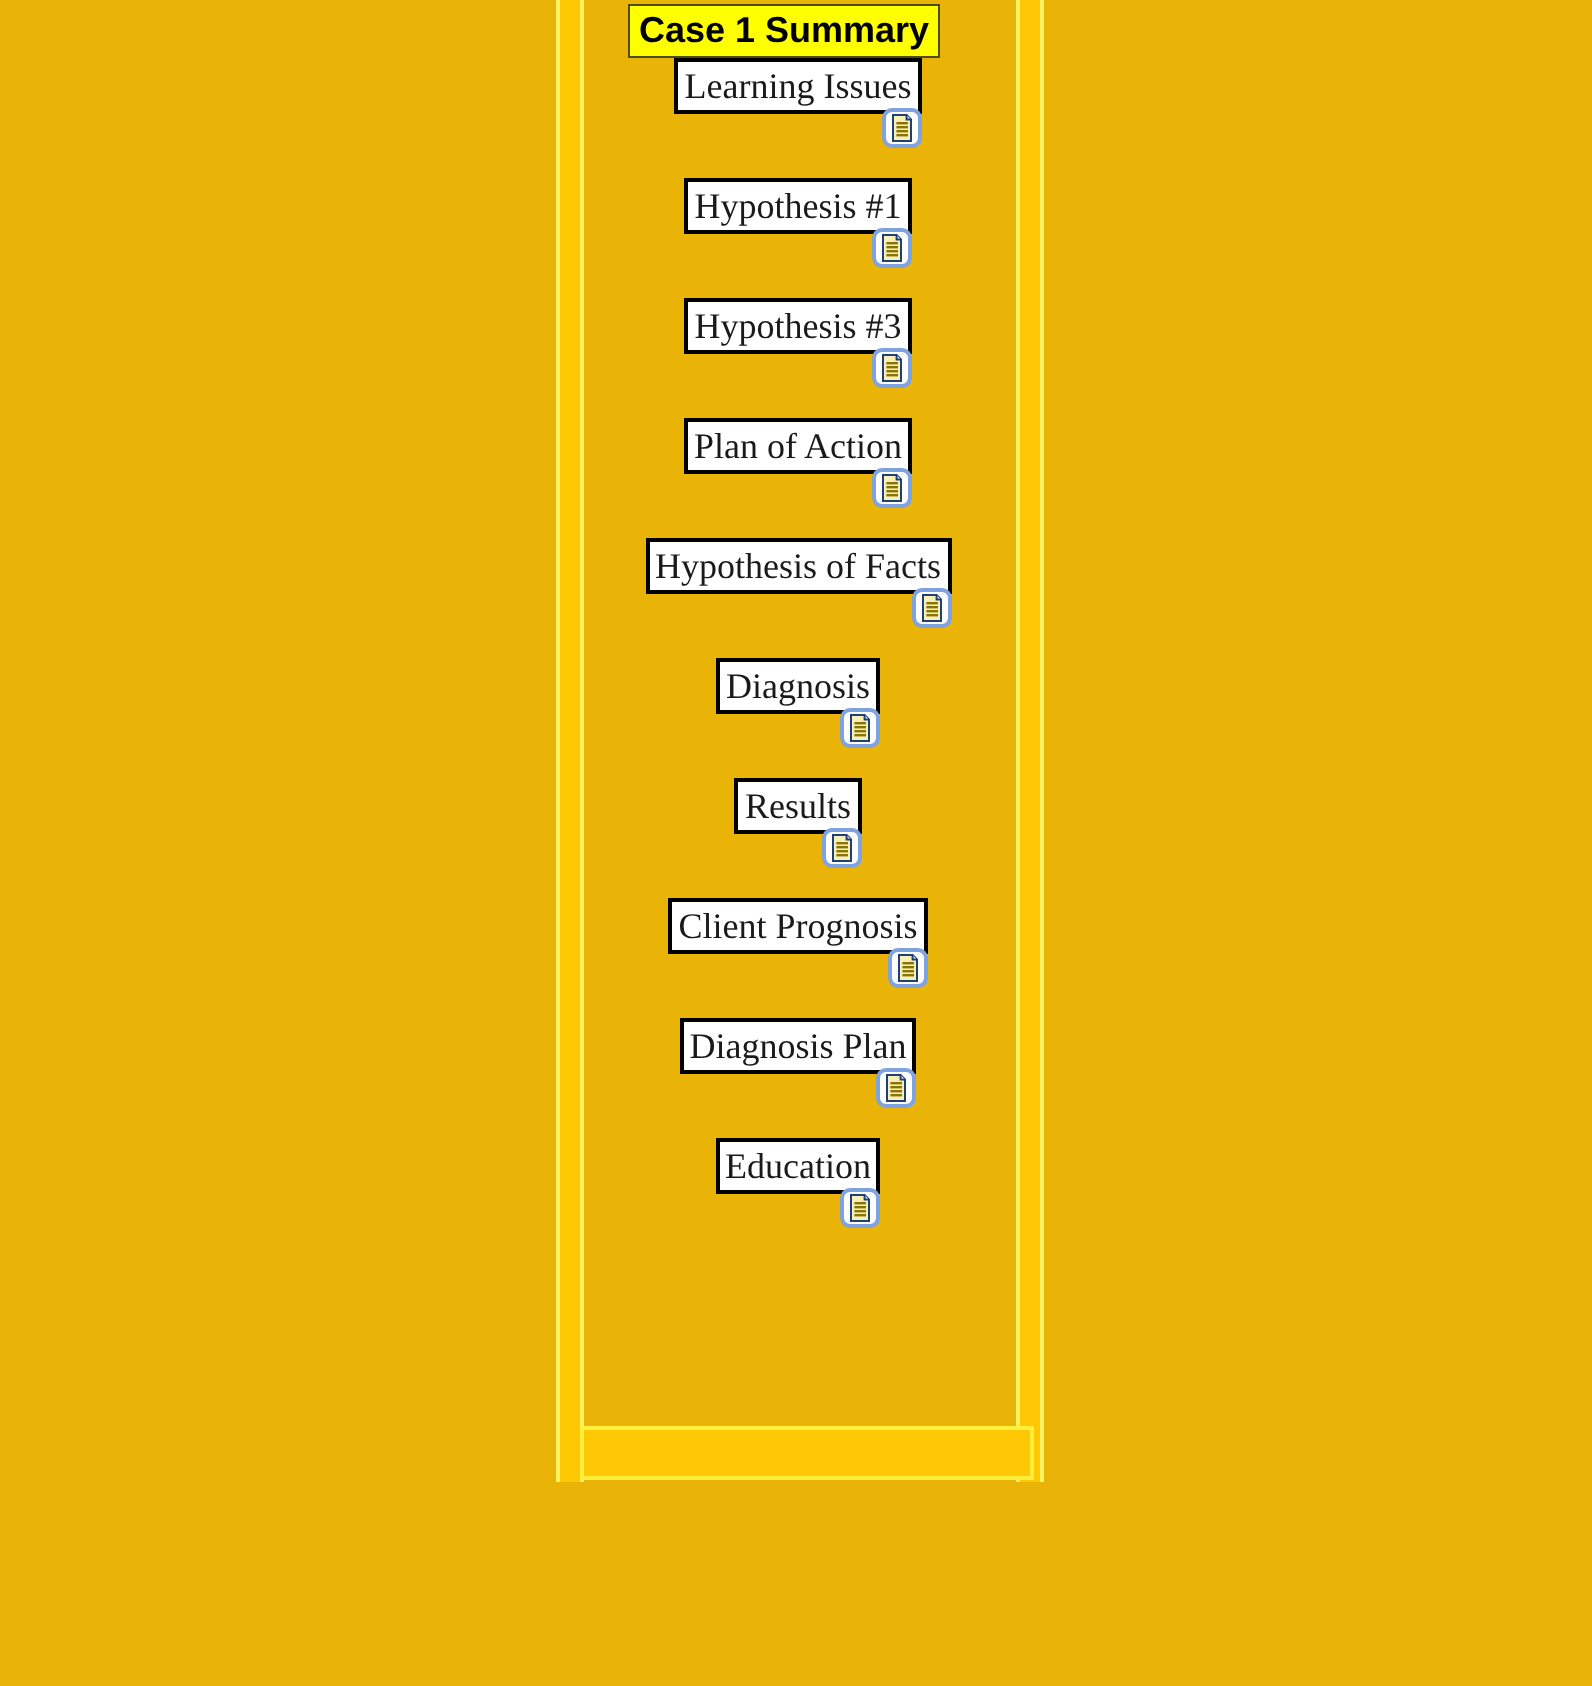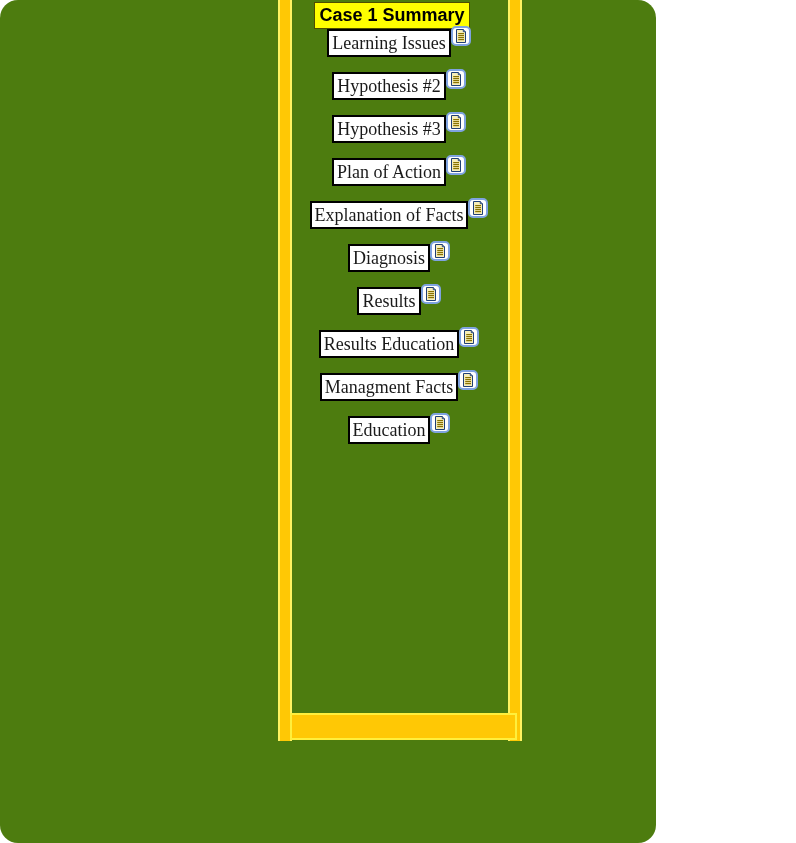--- a/index.html
+++ b/index.html
@@ -1,23 +1,22 @@
 <!DOCTYPE html>
 <html><head>
 <meta charset="utf-8">
 <style>
   html, body { margin: 0; padding: 0; background: #ffffff; }
   .page {
     position: relative;
-    width: 656px;
+    width: 796px;
     height: 843px;
-    background: #4d7c0f;
+    background: #eab308;
     overflow: hidden;
     font-family: "Liberation Serif", serif;
-    border-radius: 18px;
   }
   
   .bar {
     position: absolute;
     background: #ffc805;
     box-sizing: border-box;
   }
   .bar-left {
     left: 278px; top: 0; width: 14px; height: 741px;
     border-left: 2px solid #fff361;
@@ -49,22 +48,22 @@
     padding: 2px 4px;
     font-family: "Liberation Sans", sans-serif;
     font-weight: bold;
     font-size: 18px;
     line-height: 21px;
     color: #000000;
     white-space: nowrap;
   }
   .item {
     display: flex;
-    flex-direction: row;
-    align-items: flex-start;
+    flex-direction: column;
+    align-items: flex-end;
     margin-bottom: 15px;
   }
   .item:first-of-type { margin-top: 22px; }
   .item:last-of-type { margin-bottom: 0; }
   .label-box {
     background: #ffffff;
     border: 2px solid #000000;
     padding: 0 3px;
     font-family: "Liberation Serif", serif;
     font-size: 18px;
@@ -108,21 +107,21 @@
             <line x1="7.2" y1="7.6" x2="13" y2="7.6"></line>
             <line x1="7.2" y1="9.6" x2="13" y2="9.6"></line>
             <line x1="7.2" y1="11.6" x2="13" y2="11.6"></line>
             <line x1="7.2" y1="13.6" x2="13" y2="13.6"></line>
           </g>
         </svg>
       </span>
     </div>
 
     <div class="item">
-      <div class="label-box">Hypothesis #2</div>
+      <div class="label-box">Hypothesis #1</div>
       <span class="doc-icon">
         <svg width="20" height="20" viewBox="0 0 20 20">
           <rect x="1" y="1" width="18" height="18" rx="4" fill="#ffffff" stroke="#7fa3e0" stroke-width="2"></rect>
           <path d="M5.5 3.5 h6.8 l2.2 2.2 v10.8 h-9 z" fill="#f7eeb8" stroke="#1f3f77" stroke-width="1"></path>
           <path d="M12.3 3.5 v2.2 h2.2" fill="#ffffff" stroke="#1f3f77" stroke-width="1"></path>
           <g stroke="#8a7300" stroke-width="1.2">
             <line x1="7.2" y1="7.6" x2="13" y2="7.6"></line>
             <line x1="7.2" y1="9.6" x2="13" y2="9.6"></line>
             <line x1="7.2" y1="11.6" x2="13" y2="11.6"></line>
             <line x1="7.2" y1="13.6" x2="13" y2="13.6"></line>
@@ -160,21 +159,21 @@
             <line x1="7.2" y1="7.6" x2="13" y2="7.6"></line>
             <line x1="7.2" y1="9.6" x2="13" y2="9.6"></line>
             <line x1="7.2" y1="11.6" x2="13" y2="11.6"></line>
             <line x1="7.2" y1="13.6" x2="13" y2="13.6"></line>
           </g>
         </svg>
       </span>
     </div>
 
     <div class="item">
-      <div class="label-box">Explanation of Facts</div>
+      <div class="label-box">Hypothesis of Facts</div>
       <span class="doc-icon">
         <svg width="20" height="20" viewBox="0 0 20 20">
           <rect x="1" y="1" width="18" height="18" rx="4" fill="#ffffff" stroke="#7fa3e0" stroke-width="2"></rect>
           <path d="M5.5 3.5 h6.8 l2.2 2.2 v10.8 h-9 z" fill="#f7eeb8" stroke="#1f3f77" stroke-width="1"></path>
           <path d="M12.3 3.5 v2.2 h2.2" fill="#ffffff" stroke="#1f3f77" stroke-width="1"></path>
           <g stroke="#8a7300" stroke-width="1.2">
             <line x1="7.2" y1="7.6" x2="13" y2="7.6"></line>
             <line x1="7.2" y1="9.6" x2="13" y2="9.6"></line>
             <line x1="7.2" y1="11.6" x2="13" y2="11.6"></line>
             <line x1="7.2" y1="13.6" x2="13" y2="13.6"></line>
@@ -211,38 +210,38 @@
             <line x1="7.2" y1="7.6" x2="13" y2="7.6"></line>
             <line x1="7.2" y1="9.6" x2="13" y2="9.6"></line>
             <line x1="7.2" y1="11.6" x2="13" y2="11.6"></line>
             <line x1="7.2" y1="13.6" x2="13" y2="13.6"></line>
           </g>
         </svg>
       </span>
     </div>
 
     <div class="item">
-      <div class="label-box">Results Education</div>
-      <span class="doc-icon">
-        <svg width="20" height="20" viewBox="0 0 20 20">
-          <rect x="1" y="1" width="18" height="18" rx="4" fill="#ffffff" stroke="#7fa3e0" stroke-width="2"></rect>
-          <path d="M5.5 3.5 h6.8 l2.2 2.2 v10.8 h-9 z" fill="#f7eeb8" stroke="#1f3f77" stroke-width="1"></path>
-          <path d="M12.3 3.5 v2.2 h2.2" fill="#ffffff" stroke="#1f3f77" stroke-width="1"></path>
-          <g stroke="#8a7300" stroke-width="1.2">
-            <line x1="7.2" y1="7.6" x2="13" y2="7.6"></line>
-            <line x1="7.2" y1="9.6" x2="13" y2="9.6"></line>
-            <line x1="7.2" y1="11.6" x2="13" y2="11.6"></line>
-            <line x1="7.2" y1="13.6" x2="13" y2="13.6"></line>
-          </g>
-        </svg>
-      </span>
-    </div>
-
-    <div class="item">
-      <div class="label-box">Managment Facts</div>
+      <div class="label-box">Client Prognosis</div>
+      <span class="doc-icon">
+        <svg width="20" height="20" viewBox="0 0 20 20">
+          <rect x="1" y="1" width="18" height="18" rx="4" fill="#ffffff" stroke="#7fa3e0" stroke-width="2"></rect>
+          <path d="M5.5 3.5 h6.8 l2.2 2.2 v10.8 h-9 z" fill="#f7eeb8" stroke="#1f3f77" stroke-width="1"></path>
+          <path d="M12.3 3.5 v2.2 h2.2" fill="#ffffff" stroke="#1f3f77" stroke-width="1"></path>
+          <g stroke="#8a7300" stroke-width="1.2">
+            <line x1="7.2" y1="7.6" x2="13" y2="7.6"></line>
+            <line x1="7.2" y1="9.6" x2="13" y2="9.6"></line>
+            <line x1="7.2" y1="11.6" x2="13" y2="11.6"></line>
+            <line x1="7.2" y1="13.6" x2="13" y2="13.6"></line>
+          </g>
+        </svg>
+      </span>
+    </div>
+
+    <div class="item">
+      <div class="label-box">Diagnosis Plan</div>
       <span class="doc-icon">
         <svg width="20" height="20" viewBox="0 0 20 20">
           <rect x="1" y="1" width="18" height="18" rx="4" fill="#ffffff" stroke="#7fa3e0" stroke-width="2"></rect>
           <path d="M5.5 3.5 h6.8 l2.2 2.2 v10.8 h-9 z" fill="#f7eeb8" stroke="#1f3f77" stroke-width="1"></path>
           <path d="M12.3 3.5 v2.2 h2.2" fill="#ffffff" stroke="#1f3f77" stroke-width="1"></path>
           <g stroke="#8a7300" stroke-width="1.2">
             <line x1="7.2" y1="7.6" x2="13" y2="7.6"></line>
             <line x1="7.2" y1="9.6" x2="13" y2="9.6"></line>
             <line x1="7.2" y1="11.6" x2="13" y2="11.6"></line>
             <line x1="7.2" y1="13.6" x2="13" y2="13.6"></line>

